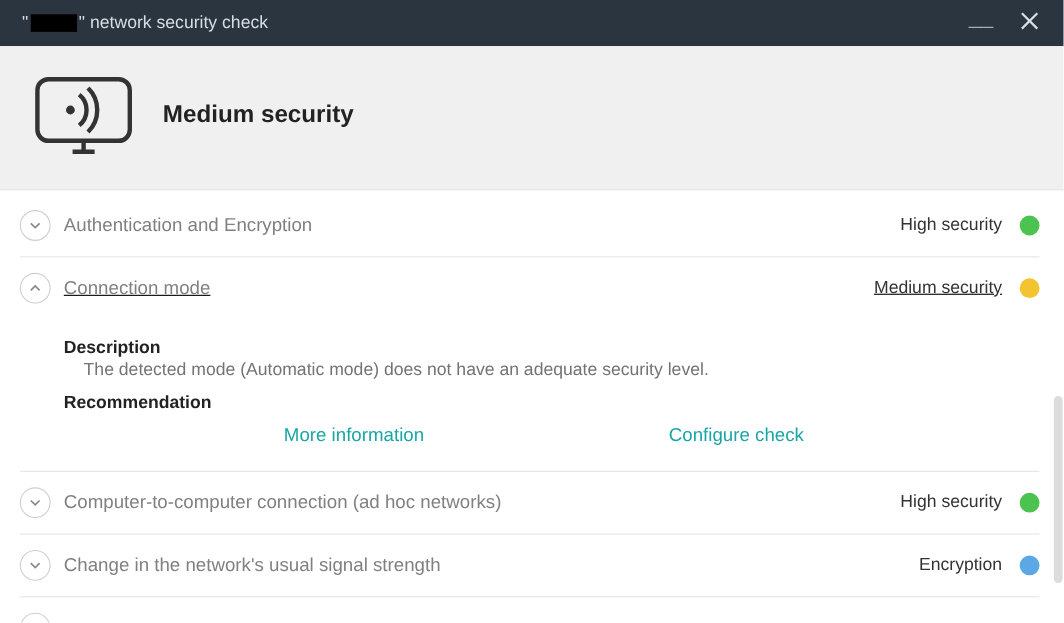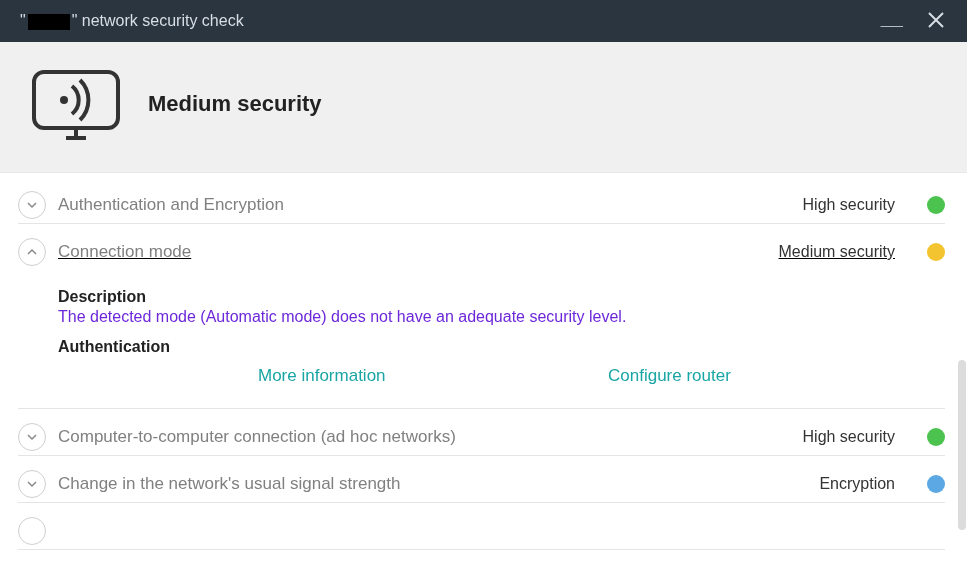--- a/index.html
+++ b/index.html
@@ -37,51 +37,51 @@
   }
   .header-icon svg { display: block; }
   .header-text h2 { font-size: 22px; font-weight: 600; color: #222; margin-bottom: 4px; }
   .header-text p { font-size: 17px; color: #7a7a7a; }
   
   .content { padding: 4px 22px 0 18px; }
   
   .row {
     display: flex;
     align-items: center;
-    padding: 14px 0 4px 0;
+    padding: 14px 0 14px 0;
     border-bottom: 1px solid #e5e5e5;
     gap: 12px;
   }
   .expander {
     width: 28px; height: 28px;
     border: 1px solid #cfcfcf;
     border-radius: 50%;
     display: flex;
     align-items: center;
     justify-content: center;
     cursor: pointer;
     flex-shrink: 0;
     background: #fff;
   }
   .expander svg { display:block; }
   .row-title { flex: 1; font-size: 17px; color: #808080; }
-  .row-status { font-size: 16px; color: #333; margin-right: 20px; }
+  .row-status { font-size: 16px; color: #333; margin-right: 4px; }
   .status-dot { width: 18px; height: 18px; border-radius: 50%; flex-shrink: 0; }
   .dot-green { background: #4cc24f; }
   .dot-yellow { background: #f4c430; }
   .dot-blue { background: #5ba8e4; }
   
   .details {
     padding: 18px 0 22px 40px;
     font-size: 16px;
     color: #222;
   }
   .details-row { display: flex; margin-bottom: 10px; flex-direction: column; }
   .details-label { width: 200px; flex-shrink: 0; font-weight: 600; color: #222; }
-  .details-value { flex: 1; color: #6d28d9; line-height: 1.4; padding-right: 20px; }
+  .details-value { flex: 1; color: #737373; line-height: 1.4; padding-right: 20px; margin-left: 18px; }
   .links-row {
     display: flex;
     margin-top: 8px;
     padding-left: 200px;
   }
   .links-row a {
     color: #1aa5a5;
     text-decoration: none;
     font-size: 17px;
     cursor: pointer;
@@ -162,25 +162,25 @@
     <div class="row-status">Medium security</div>
     <div class="status-dot dot-yellow"></div>
   </div>
 
   <div class="details">
     <div class="details-row">
       <div class="details-label">Description</div>
       <div class="details-value">The detected mode (Automatic mode) does not have an adequate security level.</div>
     </div>
     <div class="details-row">
-      <div class="details-label">Authentication</div>
+      <div class="details-label">Recommendation</div>
     </div>
     <div class="links-row">
       <a>More information</a>
-      <a>Configure router</a>
+      <a>Configure check</a>
     </div>
   </div>
 
   <div class="row" style="border-top:1px solid #e5e5e5;">
     <div class="expander">
       <svg width="12" height="12" viewBox="0 0 12 12">
           <path d="M2 4 L6 8 L10 4" fill="none" stroke="#888" stroke-width="1.5"></path>
         </svg>
     </div>
     <div class="row-title">Computer-to-computer connection (ad hoc networks)</div>

